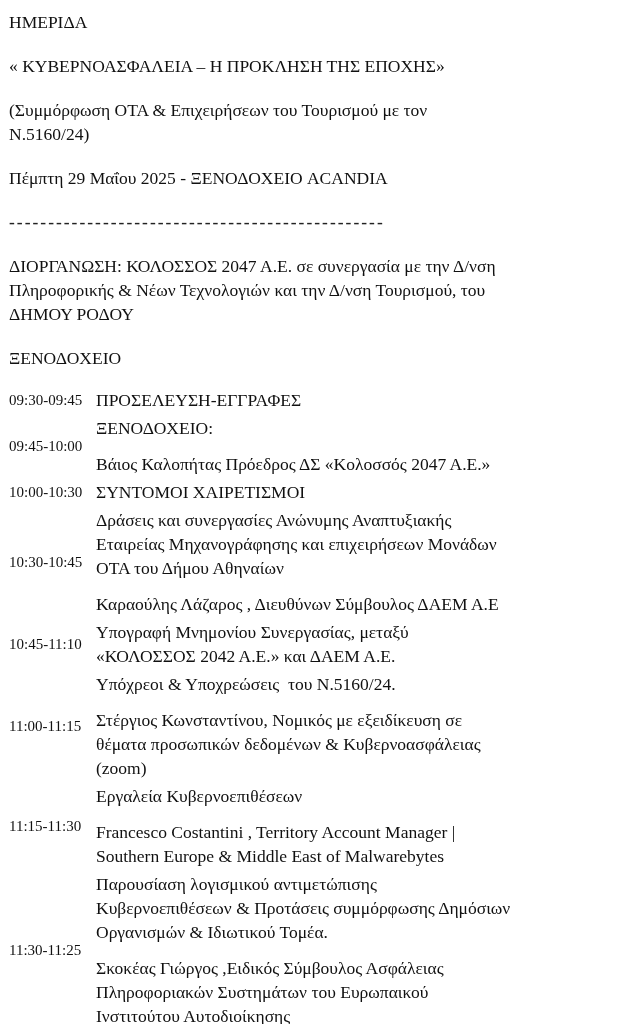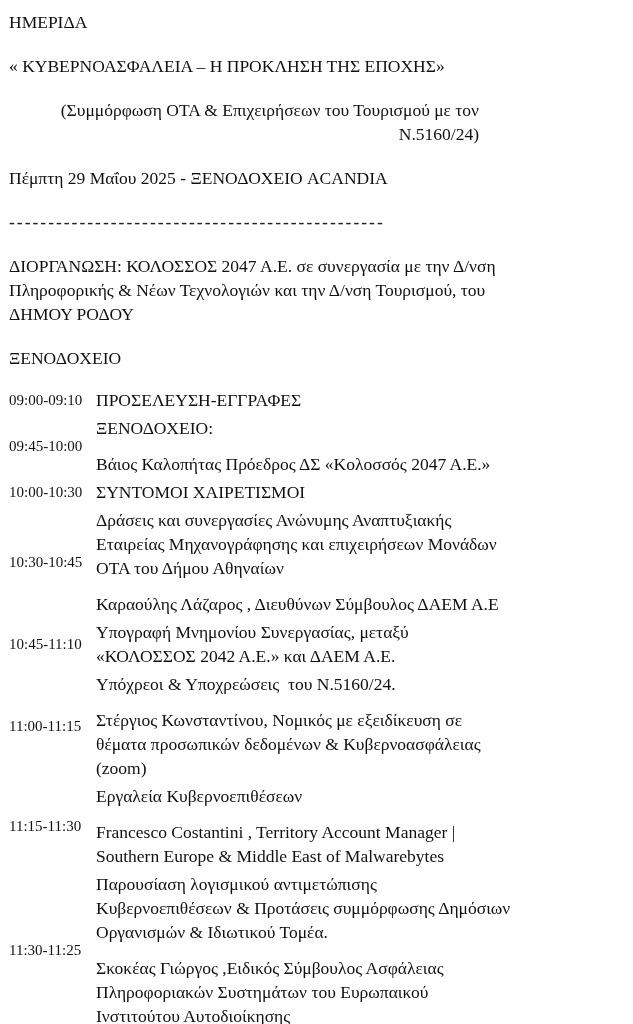--- a/index.html
+++ b/index.html
@@ -19,21 +19,21 @@
     width: 532px;
     height: 1024px;
     padding: 10px 20px 0 9px;
     font-size: 17.5px;
     line-height: 24px;
   }
   .hpara {
     margin: 0 0 20px 0;
     white-space: pre-wrap;
   }
-  .subtitle { max-width: 470px; text-align: right; }
+  .subtitle { max-width: 470px; }
   .organizer { max-width: 560px; }
   .separator {
     letter-spacing: 2px;
     font-weight: bold;
     color: #222;
   }
   .program-heading { margin-bottom: 16px; }
   .schedule { width: 100%; }
   .row {
     display: flex;
@@ -61,21 +61,21 @@
   <p class="hpara">ΗΜΕΡΙΔΑ</p>
   <p class="hpara">« ΚΥΒΕΡΝΟΑΣΦΑΛΕΙΑ – Η ΠΡΟΚΛΗΣΗ ΤΗΣ ΕΠΟΧΗΣ»</p>
   <p class="hpara subtitle">(Συμμόρφωση ΟΤΑ &amp; Επιχειρήσεων του Τουρισμού με τον Ν.5160/24)</p>
   <p class="hpara">Πέμπτη 29 Μαΐου 2025 - ΞΕΝΟΔΟΧΕΙΟ ACANDIA</p>
   <p class="hpara separator">------------------------------------------------</p>
   <p class="hpara organizer">ΔΙΟΡΓΑΝΩΣΗ: ΚΟΛΟΣΣΟΣ 2047 Α.Ε. σε συνεργασία με την Δ/νση Πληροφορικής &amp; Νέων Τεχνολογιών και την Δ/νση Τουρισμού, του ΔΗΜΟΥ ΡΟΔΟΥ</p>
   <p class="hpara program-heading">ΞΕΝΟΔΟΧΕΙΟ</p>
 
   <div class="schedule" id="schedule">
       <div class="row">
-        <div class="time">09:00-09:10</div>
+        <div class="time">09:30-09:45</div>
         <div class="content">
           <div class="para">ΠΡΟΣΕΛΕΥΣΗ-ΕΓΓΡΑΦΕΣ</div>
         </div>
       </div>
       <div class="row">
         <div class="time">09:45-10:00</div>
         <div class="content">
           <div class="para">ΞΕΝΟΔΟΧΕΙΟ:</div>
           <div class="gap"></div>
           <div class="para">Βάιος Καλοπήτας Πρόεδρος ΔΣ «Κολοσσός 2047 Α.Ε.»</div>

